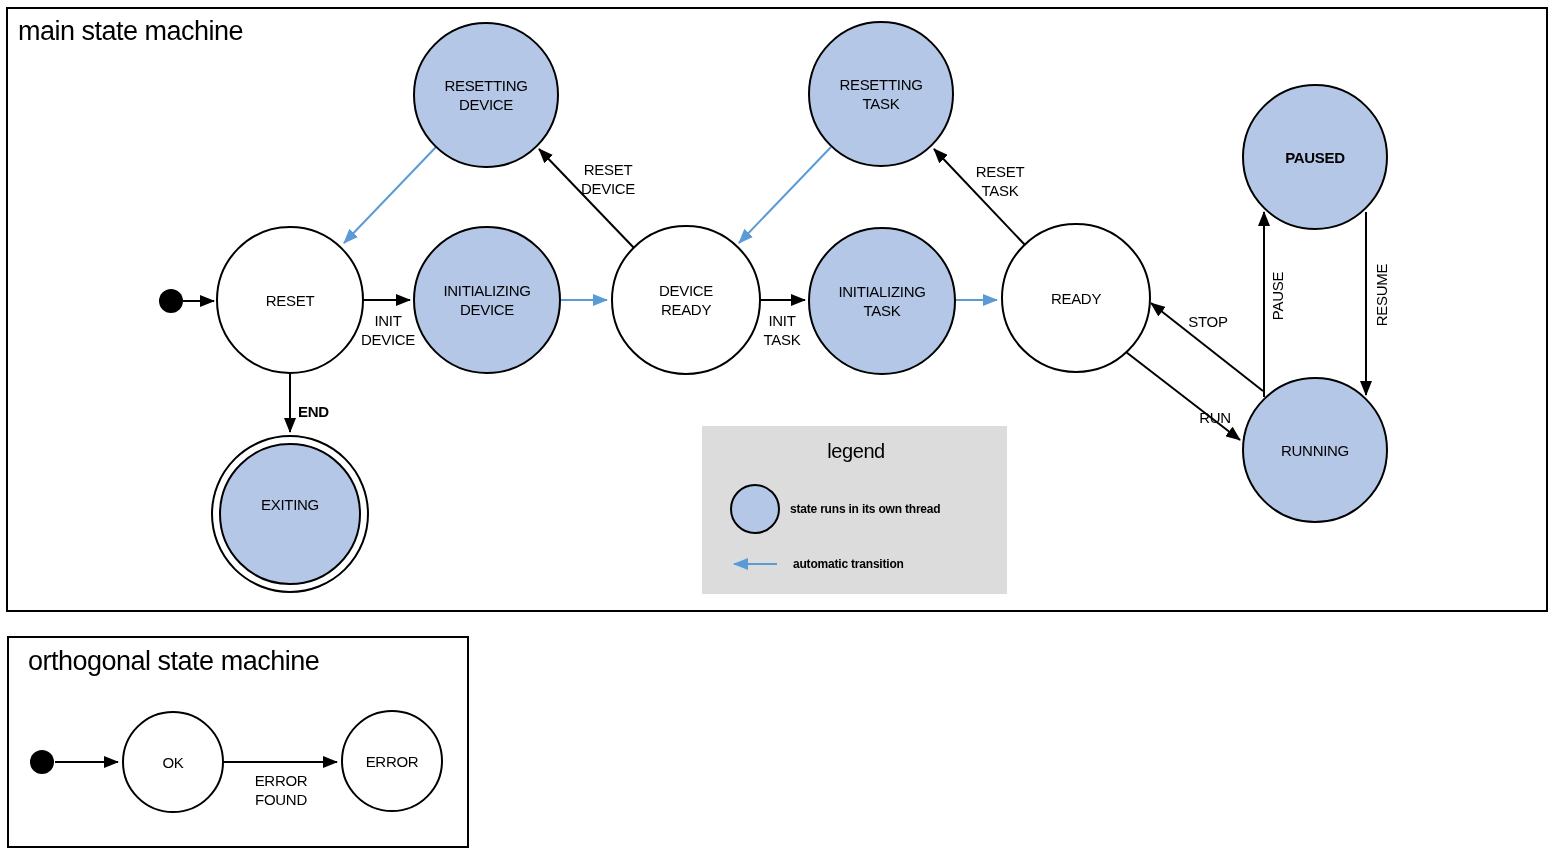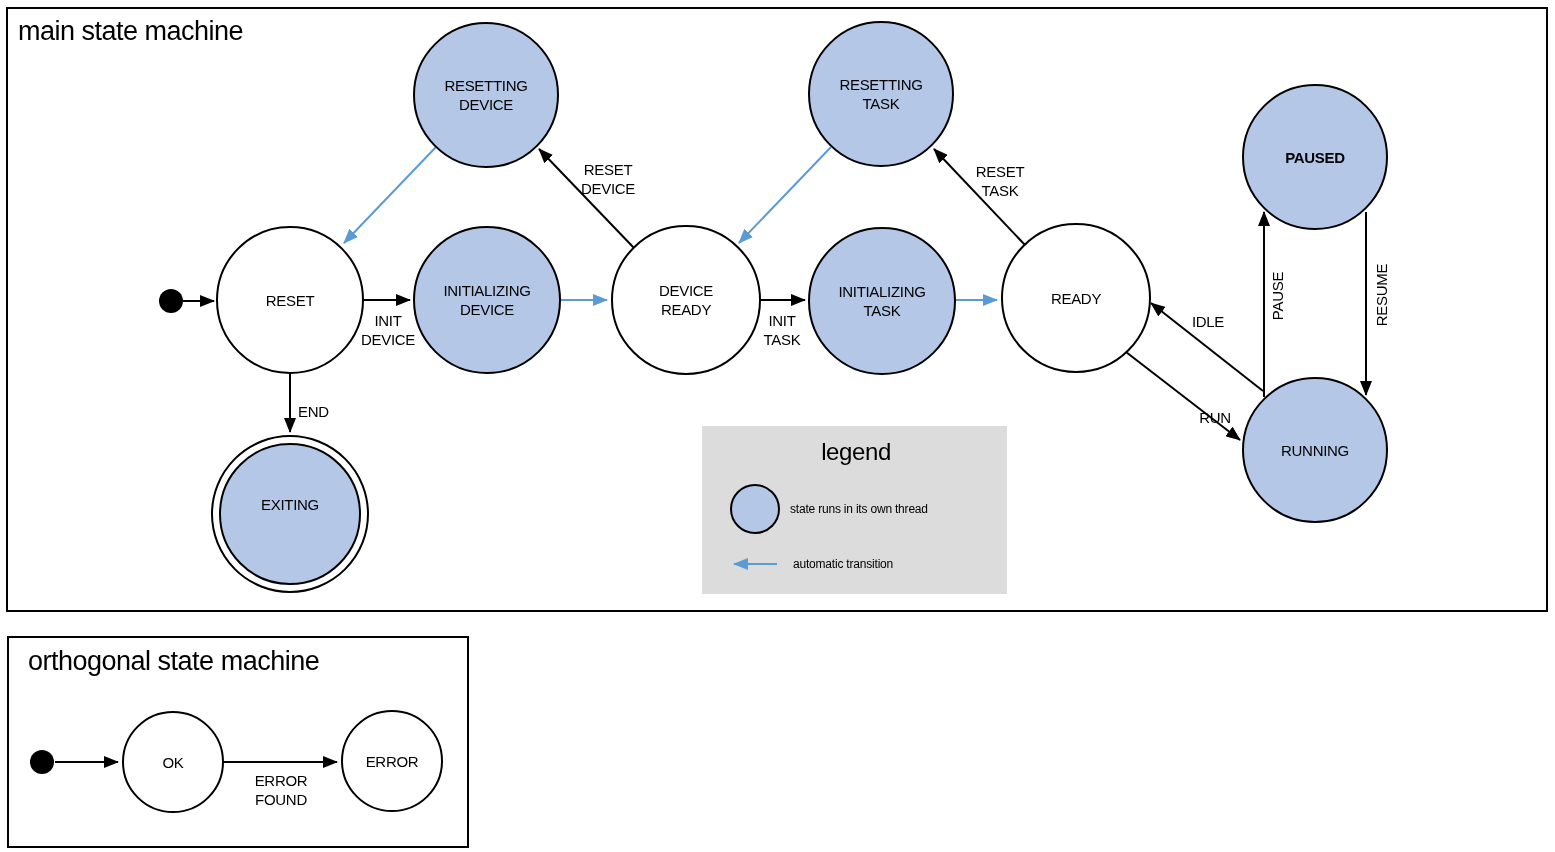--- a/index.html
+++ b/index.html
@@ -21,23 +21,23 @@
   circle.dot{fill:#000;stroke:none;}
   line.line-black{stroke:#000;stroke-width:2;}
   line.line-blue{stroke:var(--automatic-transition);stroke-width:2;}
   .mk-black{fill:#000;}
   .mk-blue{fill:var(--automatic-transition);}
   .lbl{
     position:absolute;font-size:15px;line-height:19px;letter-spacing:-0.3px;
     white-space:pre-line;text-align:center;transform:translate(-50%,-50%);
   }
   .lbl.rot{transform:translate(-50%,-50%) rotate(-90deg);}
-  .lbl.anchor-left{transform:translateY(-50%);text-align:left;}
+  .lbl.anchor-left{transform:translateY(-50%);text-align:left;font-weight:bold;}
   .ttl{position:absolute;font-size:27px;line-height:30px;letter-spacing:-0.5px;}
-  .lbl.legend-ttl{font-size:24px;letter-spacing:-0.4px;}
+  .lbl.legend-ttl{font-size:20px;letter-spacing:-0.4px;}
   .lbl.legend-item{font-size:12px;letter-spacing:-0.2px;}
 </style>
 </head>
 <body>
 
 <div class="page">
 
   <svg class="layer" width="1555" height="852" viewBox="0 0 1555 852">
     <defs>
       <marker id="ah-black" markerUnits="userSpaceOnUse" markerWidth="16" markerHeight="12" refX="14" refY="6" orient="auto">
@@ -110,21 +110,21 @@
   <div class="lbl" style="left:290px;top:504px;">EXITING</div>
 
   <div class="lbl" style="left:388px;top:330px;">INIT
 DEVICE</div>
   <div class="lbl" style="left:608px;top:179px;">RESET
 DEVICE</div>
   <div class="lbl" style="left:782px;top:330px;">INIT
 TASK</div>
   <div class="lbl" style="left:1000px;top:181px;">RESET
 TASK</div>
-  <div class="lbl" style="left:1208px;top:321px;">IDLE</div>
+  <div class="lbl" style="left:1208px;top:321px;">STOP</div>
   <div class="lbl" style="left:1171px;top:417px;margin-left:44px;">RUN</div>
   <div class="lbl rot" style="left:1277px;top:296px;">PAUSE</div>
   <div class="lbl rot" style="left:1381px;top:295px;">RESUME</div>
   <div class="lbl anchor-left" style="left:298px;top:411px;">END</div>
 
   <div class="lbl legend-ttl" style="left:856px;top:451px;">legend</div>
   <div class="lbl legend-item anchor-left" style="left:790px;top:509px;">state runs in its own thread</div>
   <div class="lbl legend-item anchor-left" style="left:793px;top:564px;">automatic transition</div>
 
   <div class="lbl" style="left:173px;top:762px;">OK</div>

